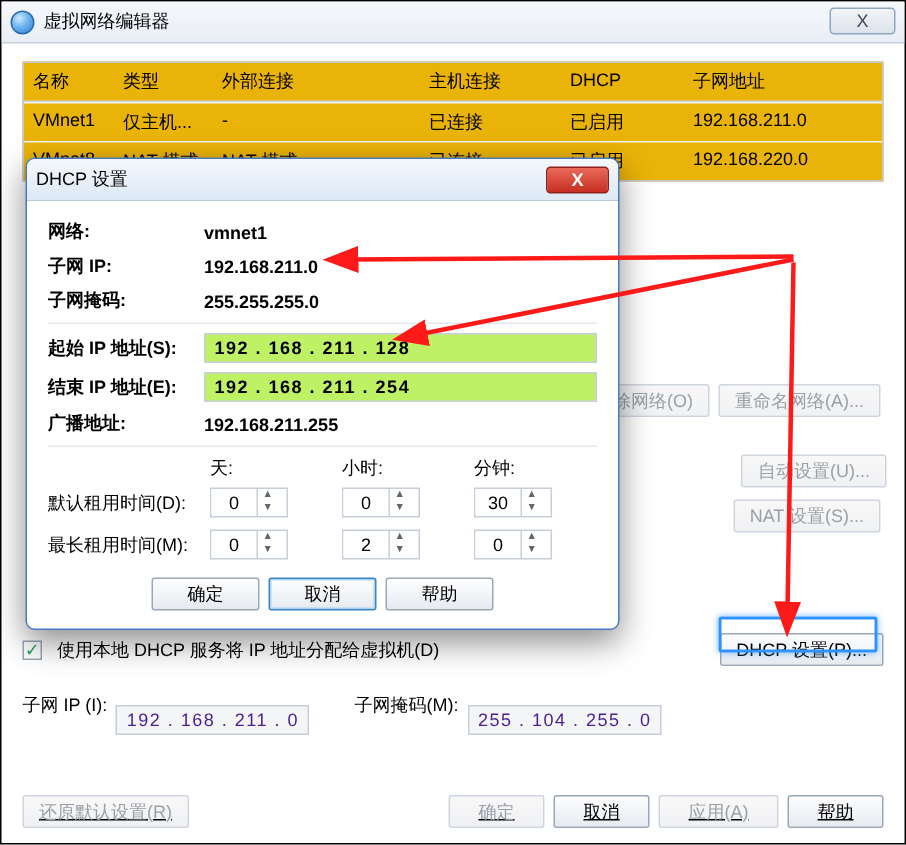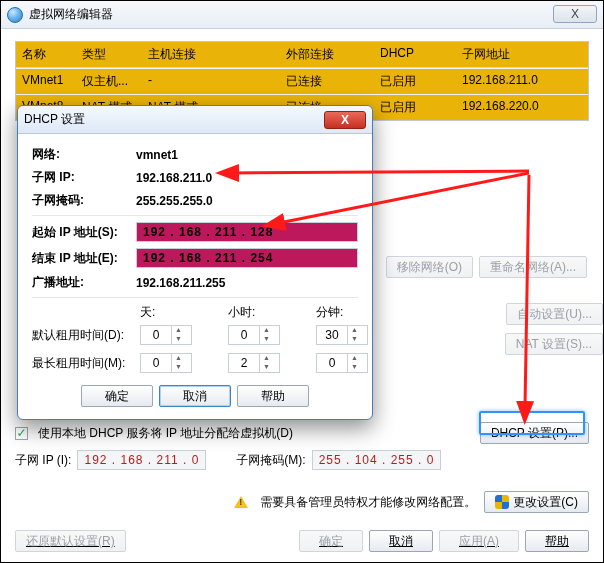--- a/index.html
+++ b/index.html
@@ -15,31 +15,31 @@
 
 .grid { border:1px solid #bfc7d1; background:#eab308; }
 .grid .row { display:grid; grid-template-columns: 60px 66px 138px 94px 82px 1fr; padding:4px 6px; }
 .grid .hdr { border-bottom:1px solid #cfd5df; }
 .grid .row:not(.hdr) { border-top:1px solid #f2f3f6; }
 
 .row-flex { display:flex; align-items:center; gap:6px; margin:6px 0; }
 .btn { height:22px; border:1px solid #9aa7b8; background:linear-gradient(#fefefe,#e6eaf0); border-radius:2px; padding:0 10px; display:inline-flex; align-items:center; cursor:default; }
 .btn.prime { border:1px solid #3b86c7; box-shadow: inset 0 0 0 1px #aed3f2; }
 .btn.dis { color:#9aa0a8; border-color:#cfd5df; background:linear-gradient(#f8f8f8,#f0f1f3); }
-.ipbox { border:1px solid #c7cfdb; background:#be185d; height:20px; padding:0 6px; display:inline-flex; align-items:center; min-width:116px; letter-spacing:1px; }
-.ipbox.ro { background:#f4f5f7; color:#b91c1c; }
+.ipbox { border:1px solid #c7cfdb; background:#bef264; height:20px; padding:0 6px; display:inline-flex; align-items:center; min-width:116px; letter-spacing:1px; }
+.ipbox.ro { background:#f4f5f7; color:#4c1d95;margin-top:20px; }
 .warn-ic { display:inline-block; width:0; height:0; border-left:7px solid transparent; border-right:7px solid transparent; border-bottom:12px solid #f4c21e; position:relative; margin-right:4px; }
 .warn-ic::after { content:"!"; position:absolute; left:-2px; top:1px; font-size:9px; color:#5a4200; font-weight:bold; }
 .shield { width:14px;height:14px;border-radius:3px;display:inline-block;background:conic-gradient(#e8b600 0 25%,#1e6fd6 0 50%,#e8b600 0 75%,#1e6fd6 0);margin-right:4px;}
 .chk { width:13px;height:13px;border:1px solid #9aa7b8;background:#fff;display:inline-flex;align-items:center;justify-content:center;margin-right:4px; color:#2a6; }
 
 .bottom-bar { position:absolute; bottom:10px; left:14px; right:14px; display:flex; align-items:center;text-decoration:underline; }
 
 
-.dialog { position:absolute; left:16px; top:104px; width:356px; background:#fff; border:1px solid #4a7bbf; border-radius:6px; box-shadow: 0 8px 22px rgba(0,0,0,0.45); z-index:10; }
+.dialog { position:absolute; left:16px; top:104px; width:396px; background:#fff; border:1px solid #4a7bbf; border-radius:6px; box-shadow: 0 8px 22px rgba(0,0,0,0.45); z-index:10; }
 .dlg-title { height:28px; border-radius:6px 6px 0 0; background:linear-gradient(#f4f8fe,#dde9f6); border-bottom:1px solid #b7c8dd; display:flex; align-items:center; padding:0 6px; position:relative; }
 .dlg-close { position:absolute; right:6px; top:5px; width:42px;height:18px;border-radius:3px;background:linear-gradient(#ea6a5a,#c62f22);border:1px solid #8f221a;color:#fff;text-align:center;line-height:16px;font-weight:bold; }
 .dlg-body { padding:12px 14px; }
 .kv { display:grid; grid-template-columns: 104px 1fr; row-gap:6px; align-items:center;font-weight:bold; }
 .sep { height:1px;background:#e4e8ee;margin:6px 0; }
 .thm { display:grid; grid-template-columns: 104px 52px 28px 52px 28px 52px 28px; align-items:center; gap:4px; }
 .spin { border:1px solid #c7cfdb; height:20px; display:inline-flex; align-items:center; }
 .spin input { border:0; width:30px; text-align:center; outline:none; font-size:12px; }
 .spin .ar { width:14px; display:flex; flex-direction:column; }
 .spin .ar div { height:9px; border-left:1px solid #c7cfdb; font-size:7px; text-align:center; line-height:8px; color:#666; }
@@ -57,22 +57,22 @@
   <span>虚拟网络编辑器</span>
   <div class="close">X</div>
 </div>
 
 <div class="frame-inner">
 
   <div class="grid">
     <div class="row hdr">
       <span>名称</span>
       <span>类型</span>
+      <span>外部连接</span>
       <span>主机连接</span>
-      <span>外部连接</span>
       <span>DHCP</span>
       <span>子网地址</span>
     </div>
     <div class="row">
       <span>VMnet1</span>
       <span>仅主机...</span>
       <span>-</span>
       <span>已连接</span>
       <span>已启用</span>
       <span>192.168.211.0</span>
@@ -84,24 +84,24 @@
       <span>已连接</span>
       <span>已启用</span>
       <span>192.168.220.0</span>
     </div>
   </div>
 
   <div style="position:absolute; right:16px; top:255px; display:flex; gap:6px;">
     <span class="btn dis">移除网络(O)</span>
     <span class="btn dis">重命名网络(A)...</span>
   </div>
-  <div style="position:absolute; right:0; top:302px;">
+  <div style="position:absolute; right:12px; top:302px;">
     <span class="btn dis">自动设置(U)...</span>
   </div>
-  <div style="position:absolute; right:0; top:332px;">
+  <div style="position:absolute; right:16px; top:332px;">
     <span class="btn dis">NAT 设置(S)...</span>
   </div>
 
   <div style="position:absolute; left:14px; right:14px; top:392px;">
     <div class="row-flex" style="padding-left:24px;">
       <span>主机虚拟适配器名称: VMware 网络适配器 VMnet1</span>
     </div>
     <div class="row-flex">
       <span class="chk">✓</span>
       <span>使用本地 DHCP 服务将 IP 地址分配给虚拟机(D)</span>
@@ -110,28 +110,20 @@
     </div>
     <div class="row-flex">
       <span>子网 IP (I):</span>
       <span class="ipbox ro">192 . 168 . 211 .  0</span>
       <span style="width:18px"></span>
       <span>子网掩码(M):</span>
       <span class="ipbox ro">255 . 104 . 255 .  0</span>
     </div>
   </div>
 
-  <div style="position:absolute; left:14px; right:14px; top:490px; display:flex; align-items:center; justify-content:flex-end; gap:8px;">
-    <span class="warn-ic"></span>
-    <span>需要具备管理员特权才能修改网络配置。</span>
-    <span class="btn">
-        <span class="shield"></span>
-        <span>更改设置(C)</span>
-      </span>
-  </div>
 </div>
 
 <div class="bottom-bar">
   <span class="btn dis">还原默认设置(R)</span>
   <span style="flex:1"></span>
   <span class="btn dis" style="width:64px;justify-content:center">确定</span>
   <span class="btn" style="width:64px;justify-content:center;margin-left:6px">取消</span>
   <span class="btn dis" style="width:80px;justify-content:center;margin-left:6px">应用(A)</span>
   <span class="btn" style="width:64px;justify-content:center;margin-left:6px">帮助</span>
 </div>

